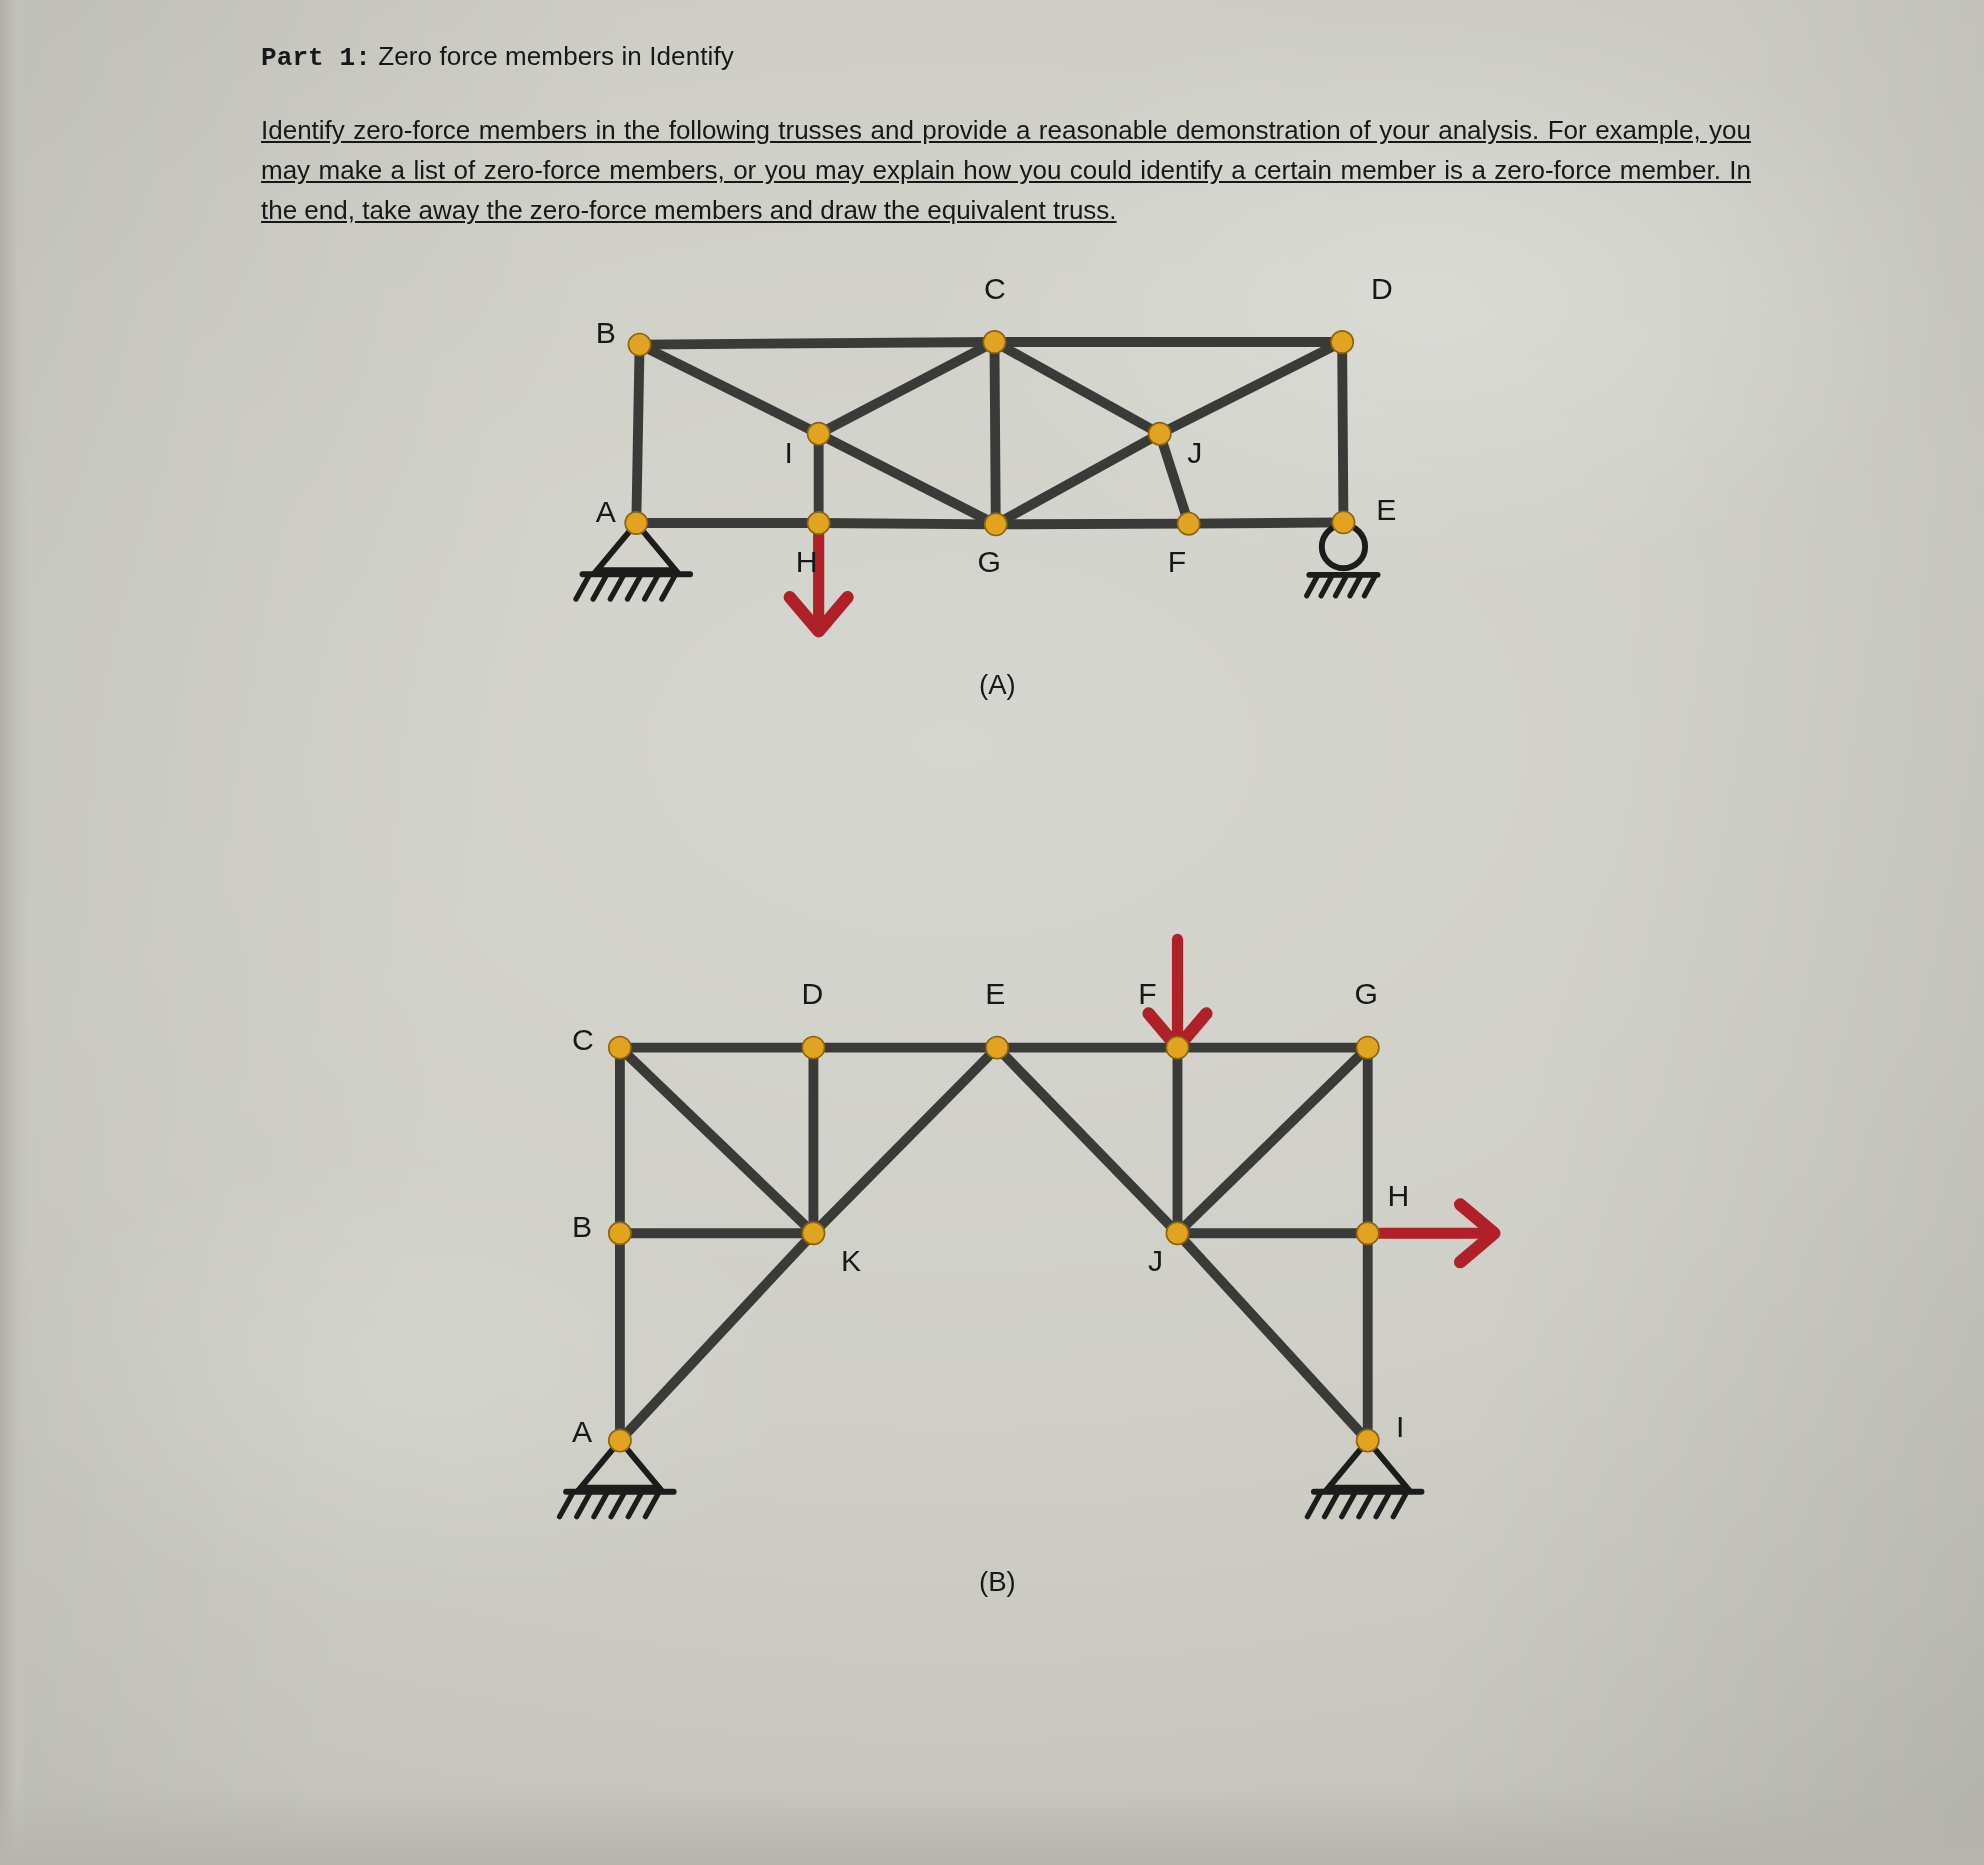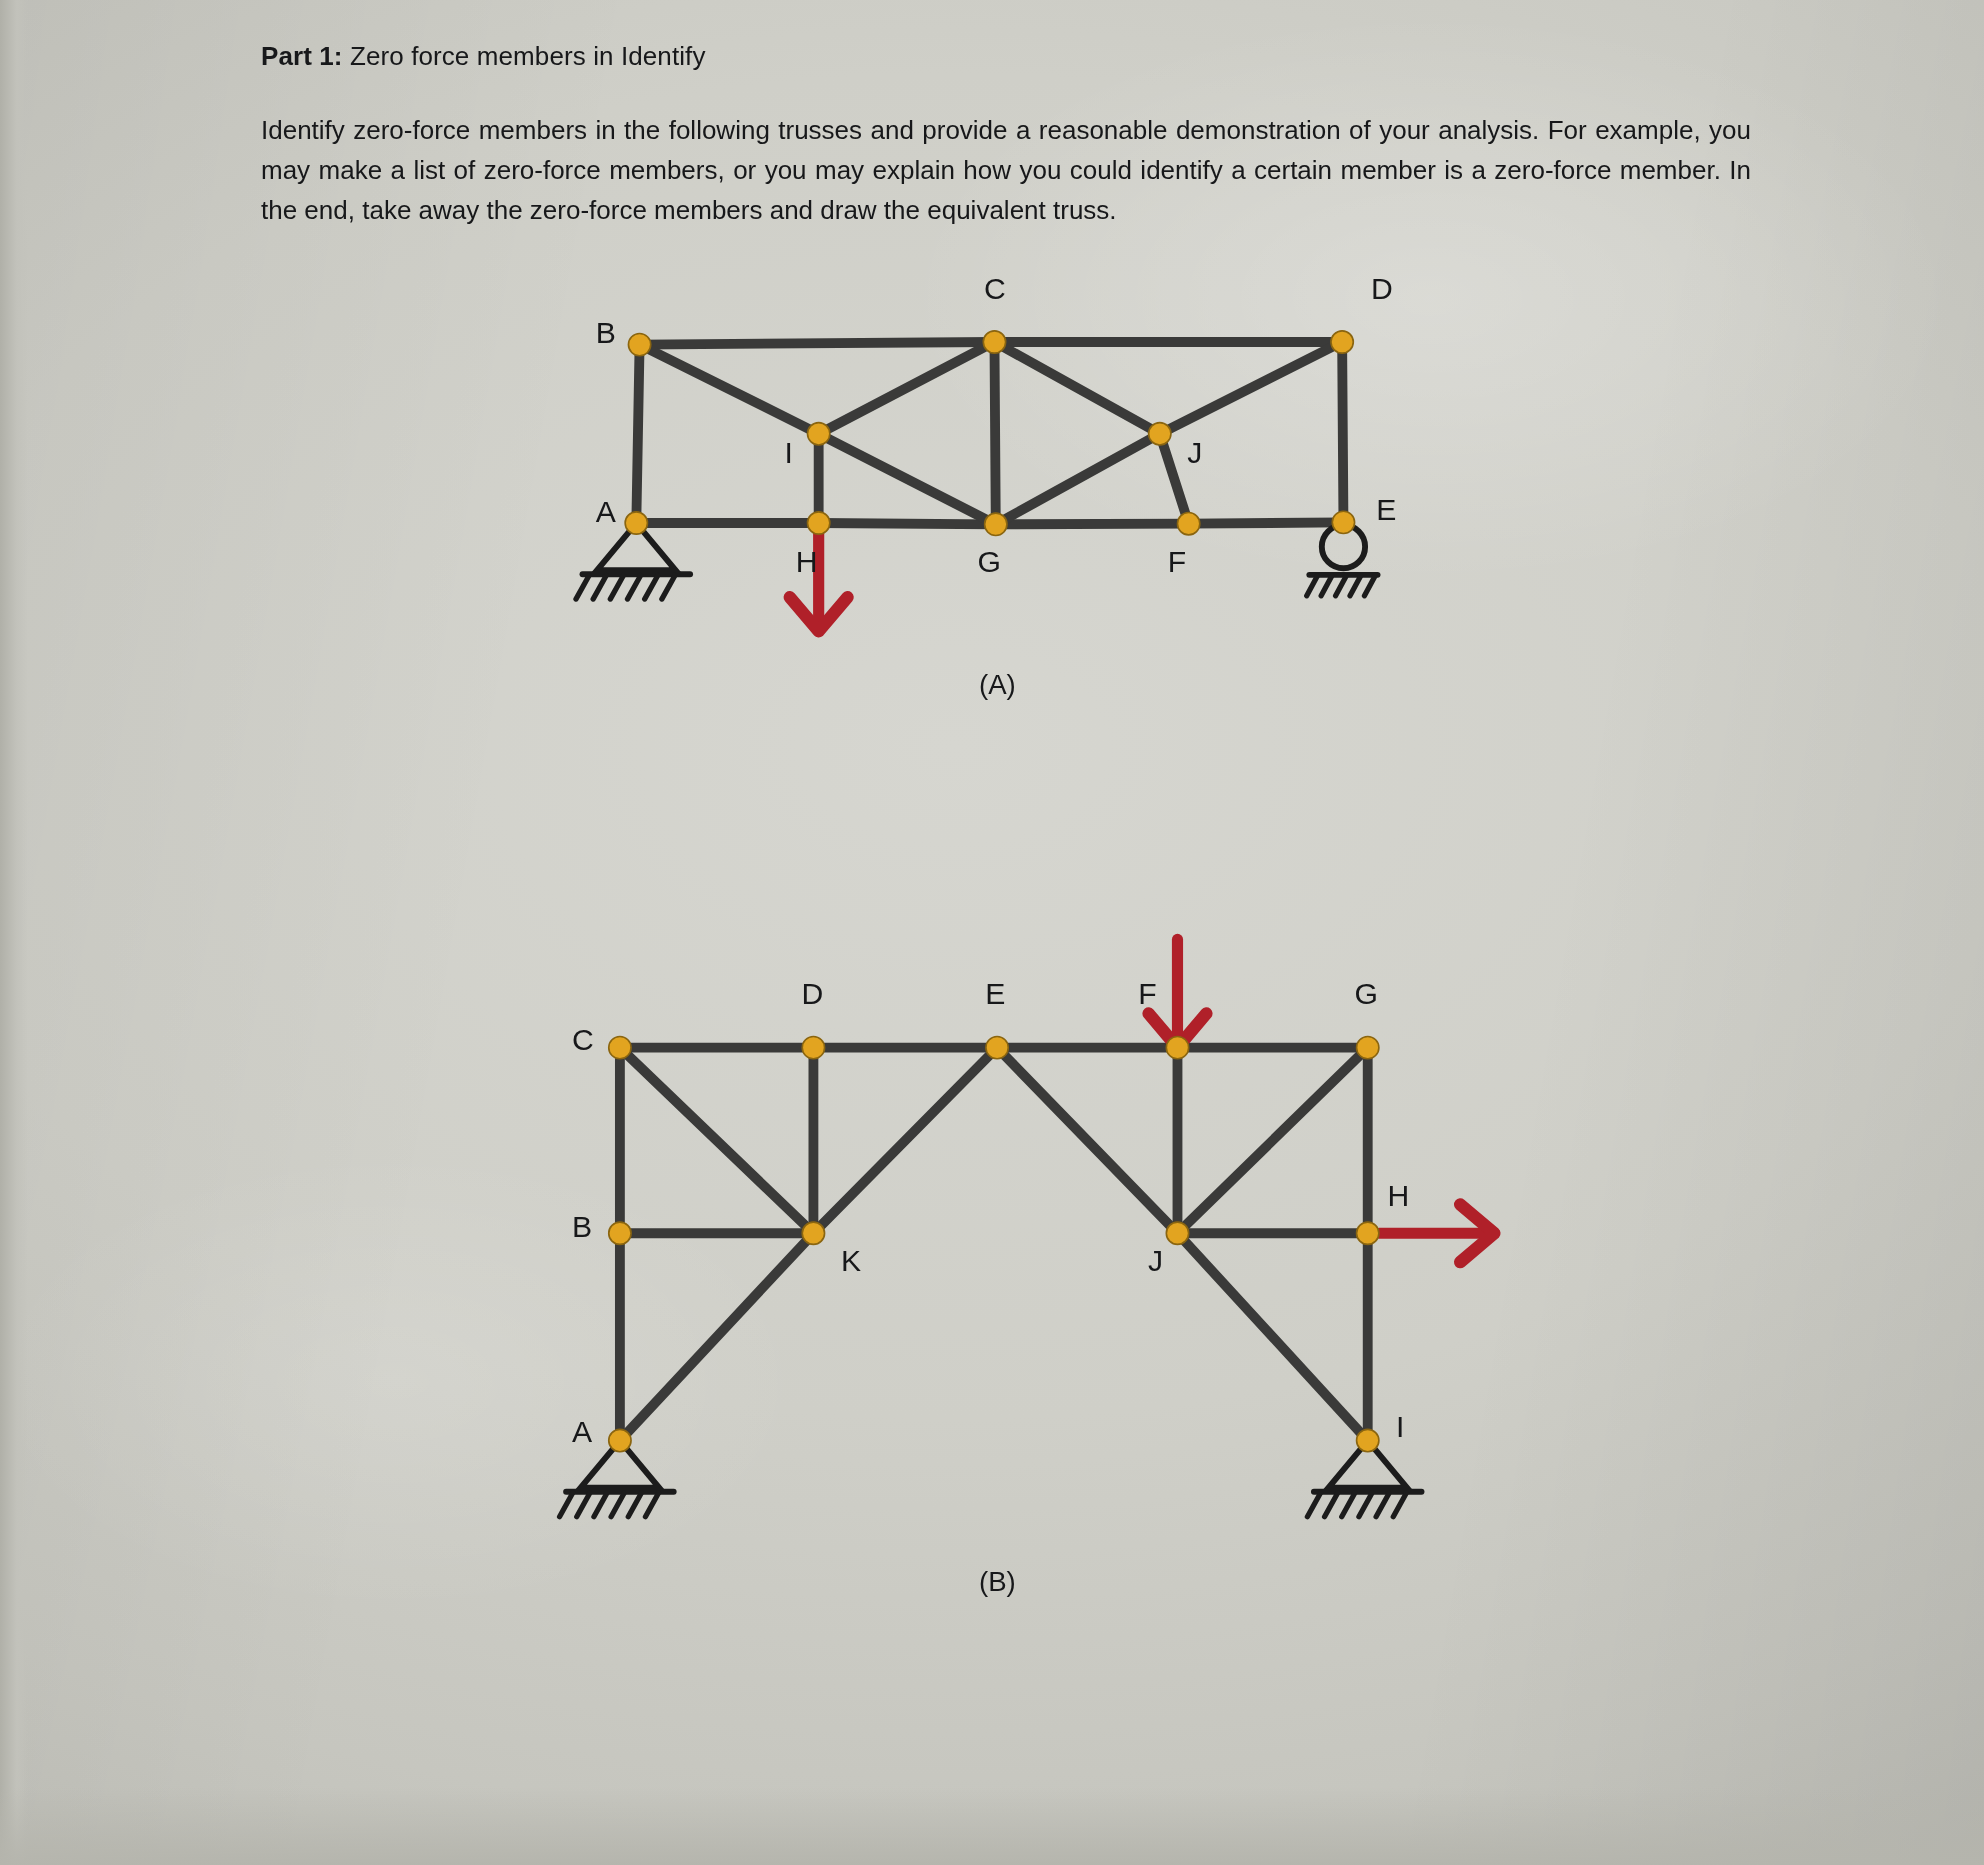--- a/index.html
+++ b/index.html
@@ -30,25 +30,26 @@
   }
   #edge-bottom{
     position:absolute;left:0;bottom:0;width:1985px;height:79px;
     background:linear-gradient(0deg,#b5b5ad 0%,rgba(197,197,190,0) 100%);
   }
 
   .txt{position:absolute;color:#17181a;}
   #title{
     left:261px;top:41px;font-size:26px;letter-spacing:0.1px;white-space:nowrap;
   }
-  #title b{font-weight:bold;}
+  #title b{font-weight:bold;font-family:Liberation Mono, monospace;}
   #para{
     left:261px;top:110px;width:1490px;
     font-size:26px;line-height:40px;text-align:justify;
     text-justify:inter-word;
+    text-decoration:underline;
   }
 
   .caption{font-size:27.6px;}
   #cap-a{left:979px;top:669px;}
   #cap-b{left:979px;top:1566px;}
 
   svg{position:absolute;left:0;top:0;overflow:visible;}
   #fig-a{left:0;top:0;width:1985px;height:722px;}
   #fig-b{left:0;top:0;width:1985px;height:1640px;}
 

